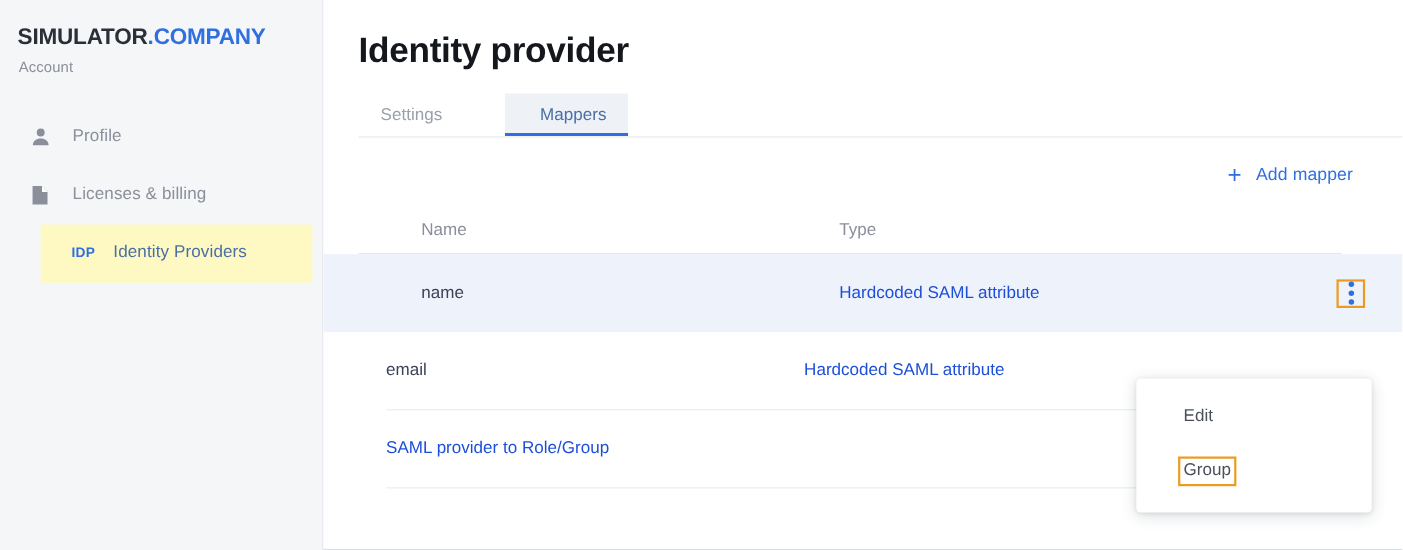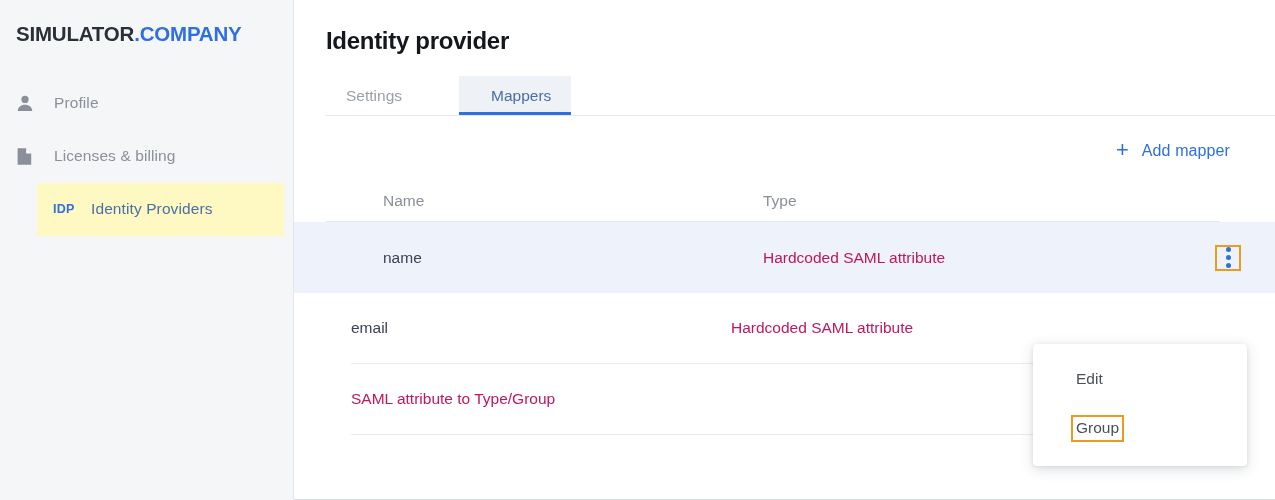--- a/index.html
+++ b/index.html
@@ -60,21 +60,21 @@
   }
 
   .nav {
     margin-top: 30px;
   }
 
   .nav-item {
     display: flex;
     align-items: center;
     height: 53px;
-    padding-left: 16px;
+    padding-left: 28px;
     margin-right: 9px;
     border-radius: 0 3px 3px 0;
     cursor: pointer;
   }
 
   .nav-item.active {
     background: #fef9c3;
     margin-left: 37px;
   }
 
@@ -112,21 +112,21 @@
   
   .main {
     flex: 1;
     height: 500px;
     background: #ffffff;
     position: relative;
     border-bottom: 1px solid #d8dce3;
   }
 
   .page-title {
-    font-size: 24px;
+    font-size: 32px;
     font-weight: bold;
     color: #14171c;
     letter-spacing: -0.3px;
     padding: 27px 0 0 32px;
   }
 
   
   .tabs {
     margin-top: 22px;
     margin-left: 32px;
@@ -228,21 +228,21 @@
 
   .cell-name {
     width: 380px;
     font-size: 15.5px;
     color: #3c4257;
   }
 
   .cell-type {
     flex: 1;
     font-size: 15.5px;
-    color: #be185d;
+    color: #1d4ed8;
   }
 
   .cell-actions {
     width: 50px;
     display: flex;
     justify-content: center;
     align-items: center;
   }
 
   
@@ -309,20 +309,21 @@
 <body>
 
 <div class="app">
 
   <aside class="sidebar">
 
     <div class="brand">
       <div class="brand-line">
         <span class="brand-main">SIMULATOR</span><span class="brand-accent">.COMPANY</span>
       </div>
+      <div class="brand-sub">Account</div>
     </div>
 
     <nav class="nav">
 
       <div class="nav-item">
         <span class="nav-icon">
           <svg width="18" height="18" viewBox="0 0 18 18">
             <circle cx="9" cy="5.4" r="3.6" fill="#8b8f99"></circle>
             <path d="M1.8 17c0-3.8 3.2-6.2 7.2-6.2s7.2 2.4 7.2 6.2z" fill="#8b8f99"></path>
           </svg>
@@ -383,21 +384,21 @@
         </div>
       </div>
 
       <div class="trow plain">
         <div class="cell-name">email</div>
         <div class="cell-type">Hardcoded SAML attribute</div>
         <div class="cell-actions"></div>
       </div>
 
       <div class="trow plain">
-        <div class="cell-type">SAML attribute to Type/Group</div>
+        <div class="cell-type">SAML provider to Role/Group</div>
         <div class="cell-actions"></div>
       </div>
 
     </div>
 
     <div class="dropdown">
       <div class="menu-item">
         <span class="menu-item-inner">Edit</span>
       </div>
       <div class="menu-item focused">

